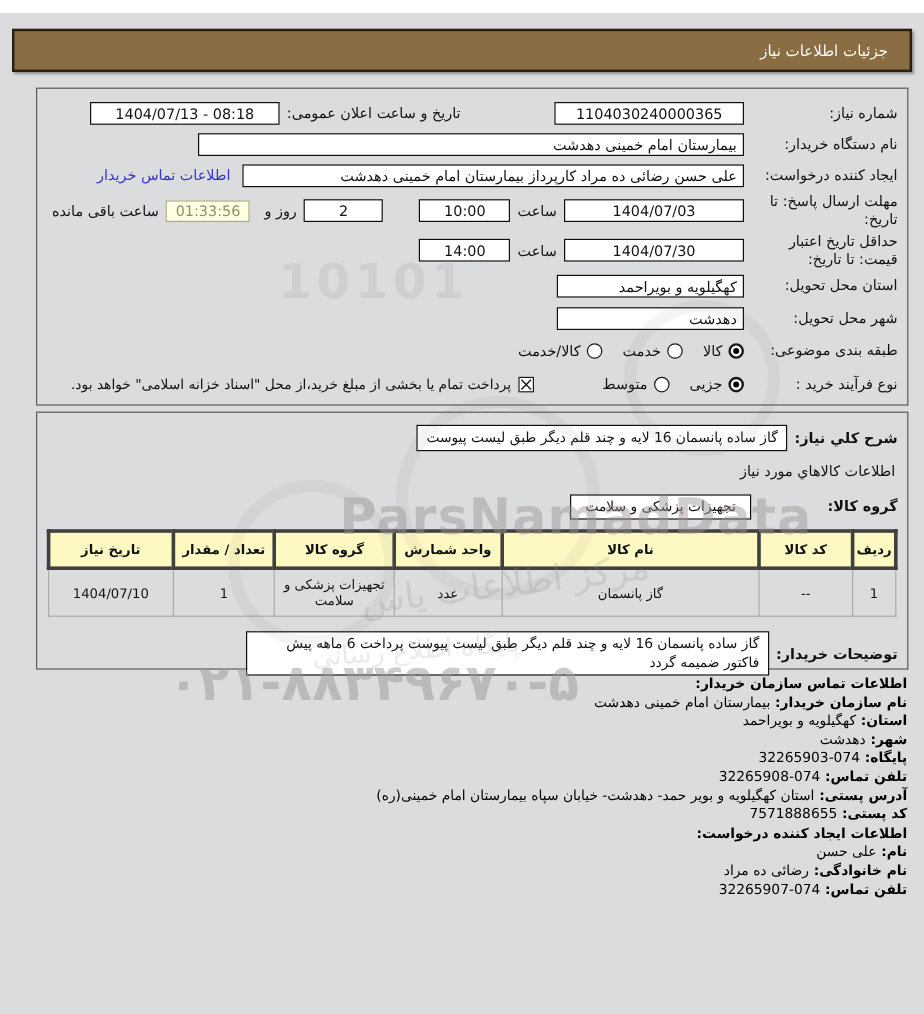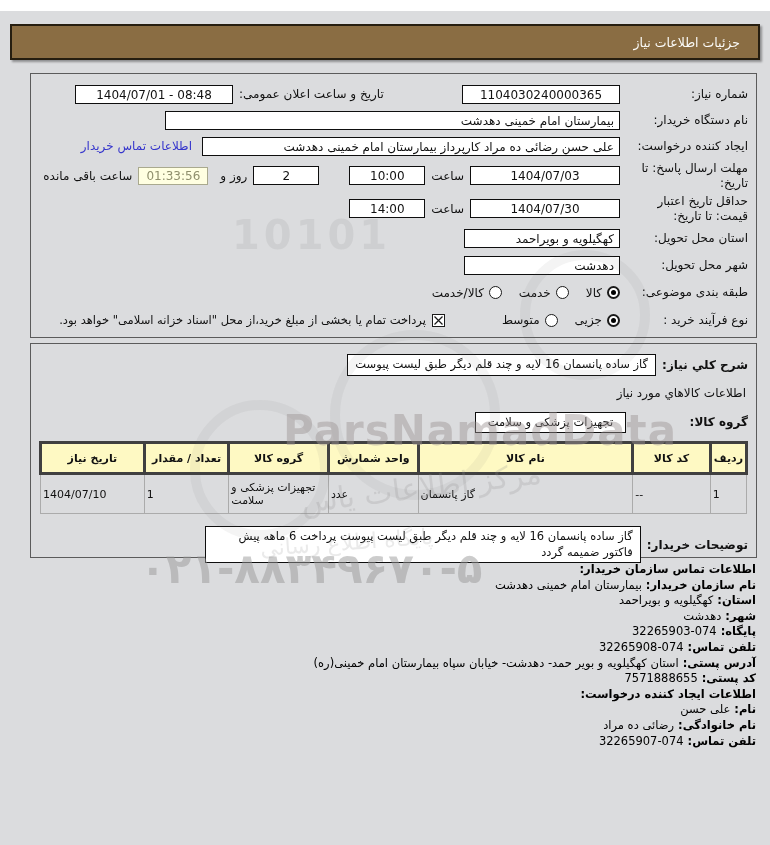--- a/index.html
+++ b/index.html
@@ -44,21 +44,21 @@
   .cbox{width:13px;height:13px;border:1px solid #1a1a1a;background:#fff;flex:none;display:flex;align-items:center;justify-content:center;box-sizing:border-box;}
   .treasury{display:flex;align-items:center;margin-right:40px;}
   .treasury .ttext{margin-right:6px;font-size:11.5px;white-space:nowrap;}
   
   .srow{display:flex;align-items:center;margin-bottom:8px;}
   .blabel{font-weight:bold;flex:none;}
   .vbox{background:#fff;border:1px solid #0e0e0e;padding:2px 7px;margin-right:6px;font-size:11.5px;line-height:1.35;}
   .items-title{font-weight:normal;margin:10px 2px 12px 0;}
   table.items{width:100%;border-collapse:collapse;font-size:11px;margin-bottom:12px;}
   table.items th{background:#fef9c3;border:3px solid #404040;font-weight:bold;height:24px;padding:2px;}
-  table.items td{border:1px solid #ababab;text-align:left;height:34px;padding:2px;}
+  table.items td{border:1px solid #ababab;text-align:center;height:34px;padding:2px;}
   .num{direction:ltr;unicode-bidi:embed;}
   
   .contact{position:absolute;top:562px;right:14px;left:10px;font-size:11.5px;color:#000;}
   .cline{line-height:15.6px;}
   .cline b{margin-left:4px;}
   .ctitle{font-weight:bold;line-height:15.6px;}
   
   .wm{position:absolute;pointer-events:none;z-index:6;}
   .wm-brand{top:406px;left:283px;font-size:42px;font-weight:bold;color:#9d9494;opacity:.45;letter-spacing:1px;font-family:"DejaVu Sans",sans-serif;}
   .wm-phone{top:544px;left:140px;font-size:42px;font-weight:bold;color:#9a9a9a;opacity:.5;direction:ltr;}
@@ -82,21 +82,21 @@
 
   <div class="panel panel1">
 
     <div class="frow" style="padding-left:36px;justify-content:space-between;">
       <div style="display:flex;align-items:center;">
         <div class="flabel">شماره نیاز:</div>
         <div class="ibox ctr w158 num">1104030240000365</div>
       </div>
       <div style="display:flex;align-items:center;">
         <div style="padding-left:6px;">تاریخ و ساعت اعلان عمومی:</div>
-        <div class="ibox ctr w158 num" dir="ltr">1404/07/01 - 08:48</div>
+        <div class="ibox ctr w158 num" dir="ltr">1404/07/13 - 08:18</div>
       </div>
     </div>
 
     <div class="frow">
       <div class="flabel">نام دستگاه خریدار:</div>
       <div class="ibox orgbox">بیمارستان امام خمینی دهدشت</div>
     </div>
 
     <div class="frow">
       <div class="flabel">ایجاد کننده درخواست:</div>

